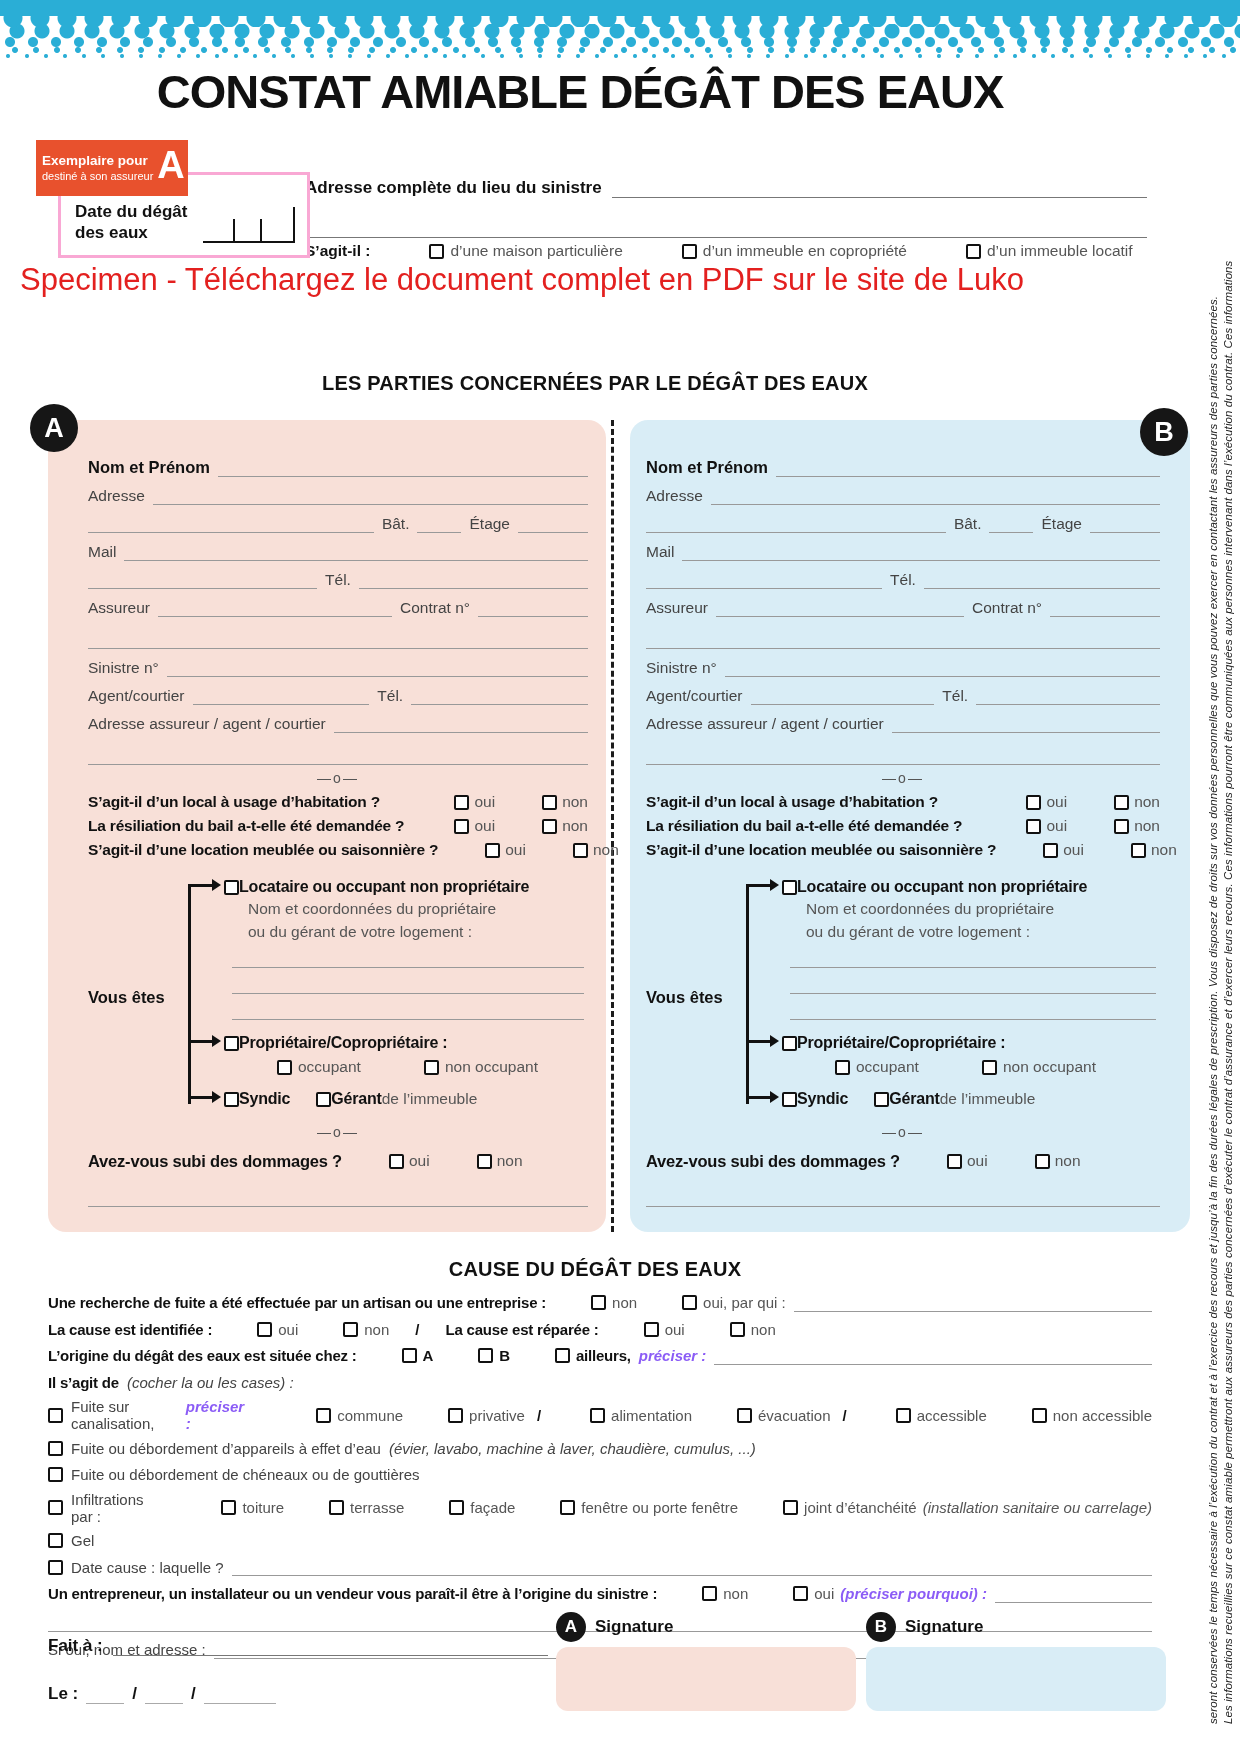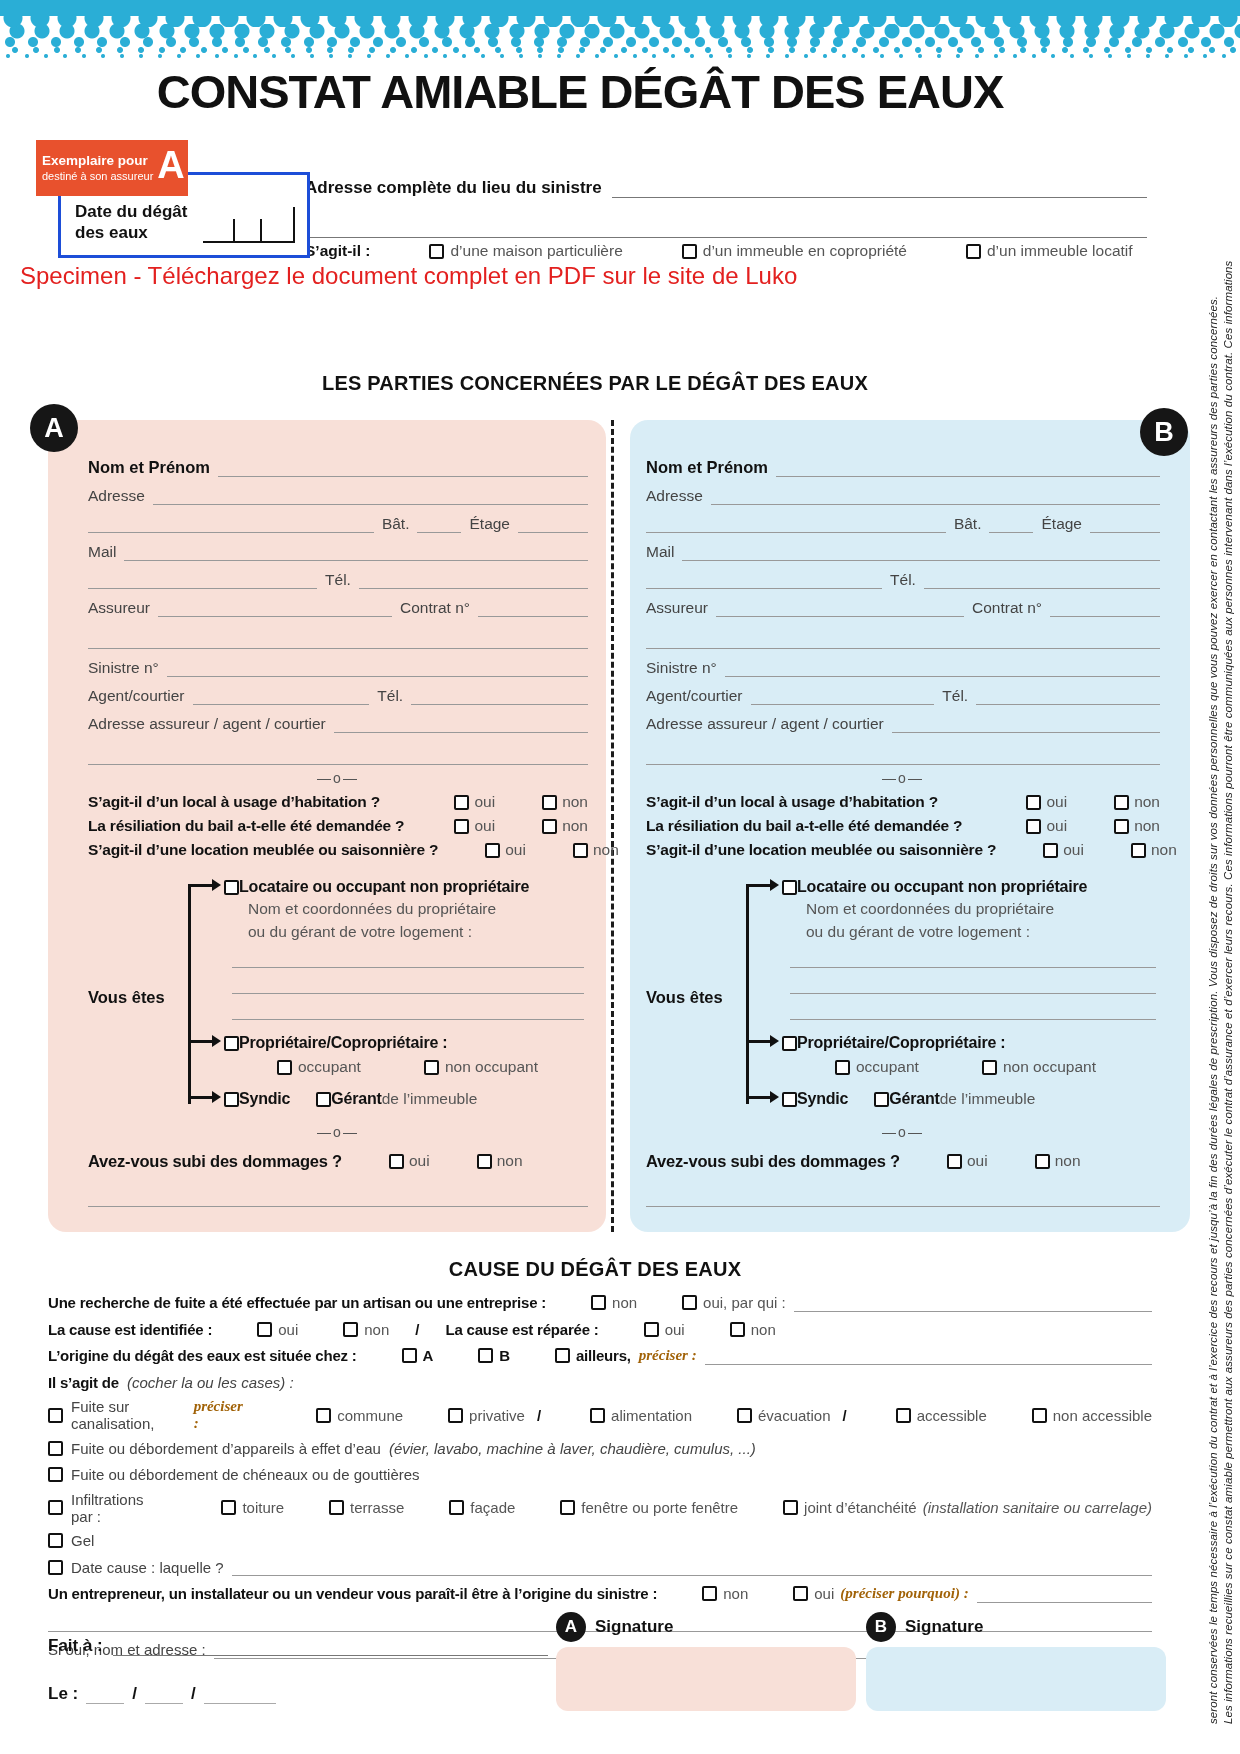--- a/index.html
+++ b/index.html
@@ -41,37 +41,37 @@
     position:absolute;left:36px;top:140px;width:152px;height:56px;z-index:3;
     background:var(--orange);color:#fff;display:flex;align-items:center;
     padding:4px 6px;gap:4px;
   }
   .copy-tag .lines{display:flex;flex-direction:column;line-height:1.25;}
   .copy-tag .l1{font-size:13.5px;font-weight:700;white-space:nowrap;}
   .copy-tag .l2{font-size:11px;white-space:nowrap;}
   .copy-tag .big-letter{font-size:38px;font-weight:900;line-height:1;margin-top:-6px;}
   .date-box{
     position:absolute;left:58px;top:172px;width:252px;height:86px;
-    border:3px solid #1d4ed8;background:#fff;display:flex;align-items:flex-end;
+    border:3px solid #f9a8d4;background:#fff;display:flex;align-items:flex-end;
     padding:10px 12px 12px 14px;gap:10px;z-index:2;
   }
   .date-box .dlabel{font-size:17px;font-weight:700;color:#111;line-height:1.2;width:118px;}
   .date-entry{position:relative;flex:1;height:46px;border-bottom:2px solid #111;}
   .date-entry i{position:absolute;bottom:0;width:2px;background:#111;height:22px;}
   .date-entry i:nth-child(1){left:33%;}
   .date-entry i:nth-child(2){left:62%;}
   .date-entry i:nth-child(3){right:0;height:34px;}
   .addr-row{position:absolute;left:305px;top:178px;width:842px;display:flex;align-items:flex-end;gap:10px;}
   .addr-row .alabel{font-size:17px;font-weight:700;color:#111;white-space:nowrap;}
   .addr-row2{position:absolute;left:305px;top:220px;width:842px;}
   .type-row{position:absolute;left:305px;top:242px;width:842px;display:flex;align-items:center;gap:22px;font-size:15.5px;color:#444;}
   .type-row .tlabel{font-weight:700;color:#111;}
   .specimen{
     position:absolute;left:20px;top:262px;width:1070px;
-    color:var(--red);font-size:24px;white-space:nowrap;letter-spacing:0;
+    color:var(--red);font-size:31px;white-space:nowrap;letter-spacing:0;
   }
   
   .uline{flex:1;height:18px;border-bottom:1.6px solid var(--line);min-width:20px;}
   .uline.dark{border-color:#777;}
   .cb{
     display:inline-block;width:15px;height:15px;border:2.4px solid #111;border-radius:2px;
     background:#fff;vertical-align:-2px;flex:none;
   }
   .opt{display:inline-flex;align-items:center;gap:6px;white-space:nowrap;margin-left:37px;}
   .optlab{color:#555;}
@@ -112,21 +112,21 @@
   .topt .q{font-weight:800;color:#111;font-size:16px;letter-spacing:-0.2px;}
   .sub{color:#555;margin:3px 0 0 24px;line-height:20px;}
   .wline{margin:24px 4px 0 8px;border-bottom:1.6px solid var(--line);height:2px;}
   .subopts{display:flex;gap:26px;margin:6px 0 0 16px;}
   .gray{color:#555;font-weight:400;}
   
   .cause{position:absolute;left:48px;top:1292px;width:1104px;font-size:15px;color:#444;}
   .crow{display:flex;align-items:center;gap:8px;margin-bottom:5.5px;min-height:21px;}
   .crow .bl{font-weight:800;color:#111;white-space:nowrap;letter-spacing:-0.2px;}
   .crow .it{font-style:italic;}
-  .crow .bi{font-weight:800;font-style:italic;color:#a16207;font-family:Liberation Serif, serif;}
+  .crow .bi{font-weight:800;font-style:italic;color:#8b5cf6;}
   .crow .slash{font-weight:800;color:#111;margin:0 18px;}
   .crow .slash.tight{margin:0 4px;}
   .crow .sp{width:26px;}
   
   .fait-row{position:absolute;left:48px;top:1636px;width:500px;display:flex;align-items:flex-end;gap:10px;font-size:17px;}
   .fait-row .bl,.le-row .bl{font-weight:800;color:#111;}
   .le-row{position:absolute;left:48px;top:1684px;width:280px;display:flex;align-items:flex-end;gap:8px;font-size:17px;}
   .le-row .seg{border-bottom:1.6px solid #aaa;height:16px;}
   .seg.s1,.seg.s2{width:38px;}
   .seg.s3{width:72px;}

